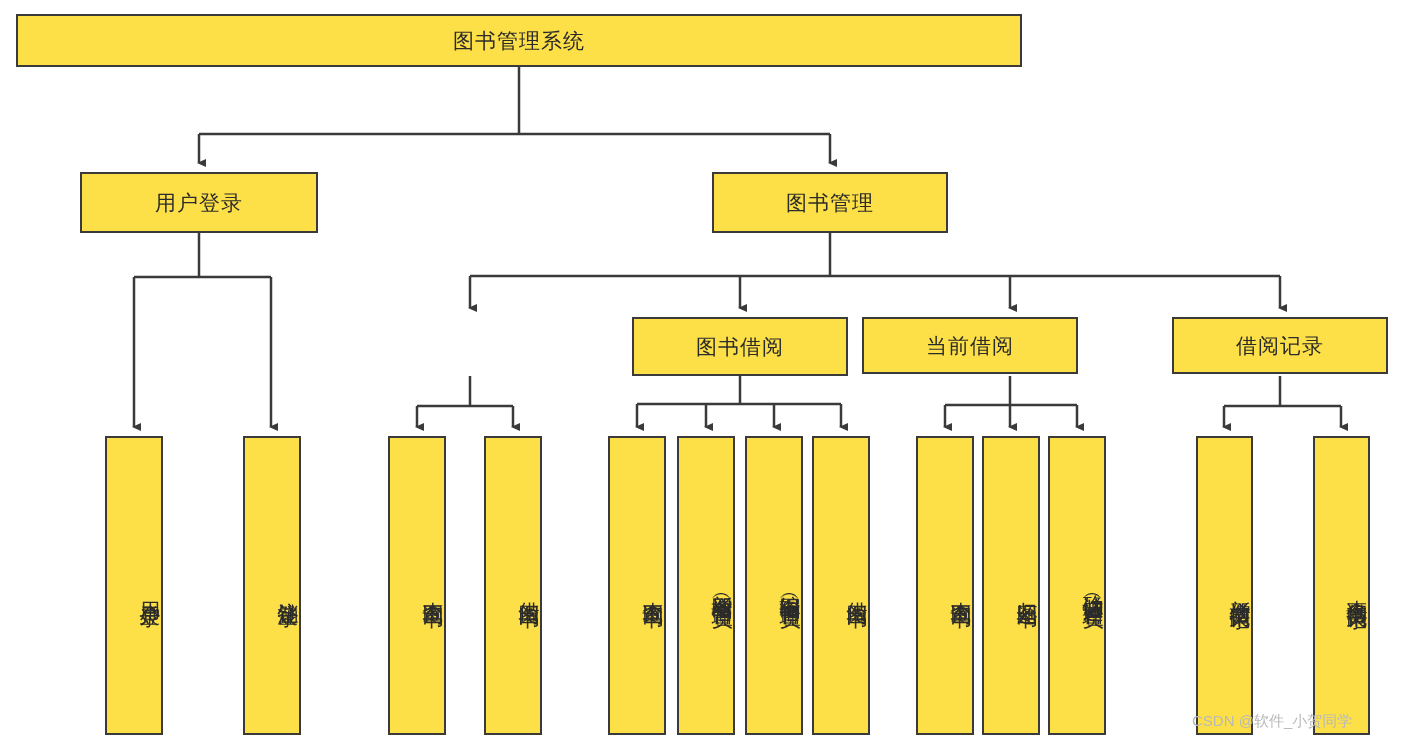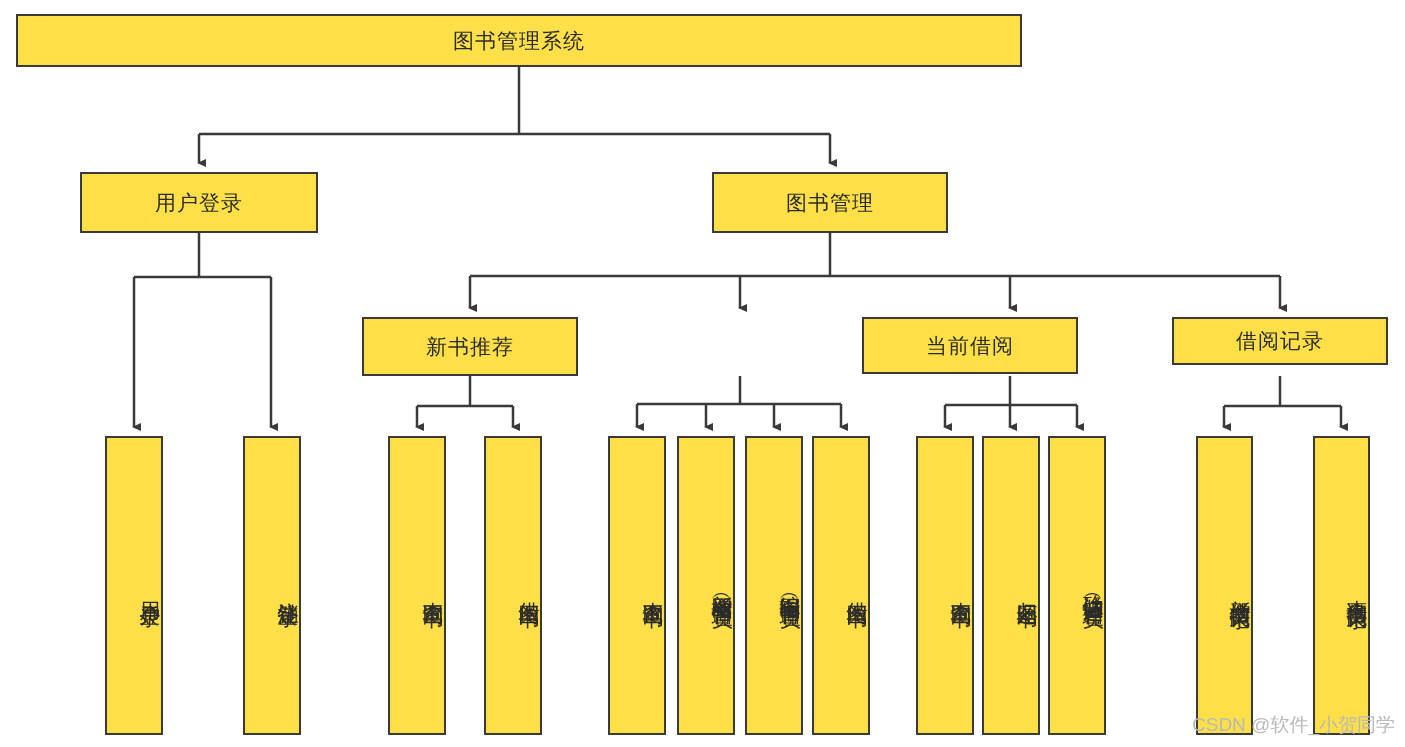--- a/index.html
+++ b/index.html
@@ -53,21 +53,21 @@
     align-items: flex-start;
     padding-top: 2px;
   }
   .node .lbl {
     display: block;
   }
   .watermark {
     position: absolute;
     left: 1192px;
     top: 712px;
-    font-size: 19px;
+    font-size: 15px;
     color: #b9b9b9;
     white-space: nowrap;
     font-family: "Liberation Sans", "DejaVu Sans", sans-serif;
   }
 </style>
 </head>
 <body>
 
 <div id="canvas">
 
@@ -125,27 +125,27 @@
     <span class="lbl">图书管理系统</span>
   </div>
 
   <div class="node horiz" style="left:80px; top:172px; width:238px; height:61px;">
     <span class="lbl">用户登录</span>
   </div>
   <div class="node horiz" style="left:712px; top:172px; width:236px; height:61px;align-items:center;">
     <span class="lbl">图书管理</span>
   </div>
 
-  <div class="node horiz" style="left:362px; top:317px; width:216px; height:59px;">
-    <span class="lbl">新书推荐</span>
+  <div class="node horiz" style="left:632px; top:317px; width:216px; height:59px;">
+    <span class="lbl">图书借阅</span>
   </div>
   <div class="node horiz" style="left:862px; top:317px; width:216px; height:57px;">
     <span class="lbl">当前借阅</span>
   </div>
-  <div class="node horiz" style="left:1172px; top:317px; width:216px; height:48px;">
+  <div class="node horiz" style="left:1172px; top:317px; width:216px; height:57px;">
     <span class="lbl">借阅记录</span>
   </div>
 
   <div class="node vert" style="left:105px; top:436px; width:58px; height:299px;">
     <span class="lbl">用户登录</span>
   </div>
   <div class="node vert" style="left:243px; top:436px; width:58px; height:299px;">
     <span class="lbl">注销登录</span>
   </div>
 

